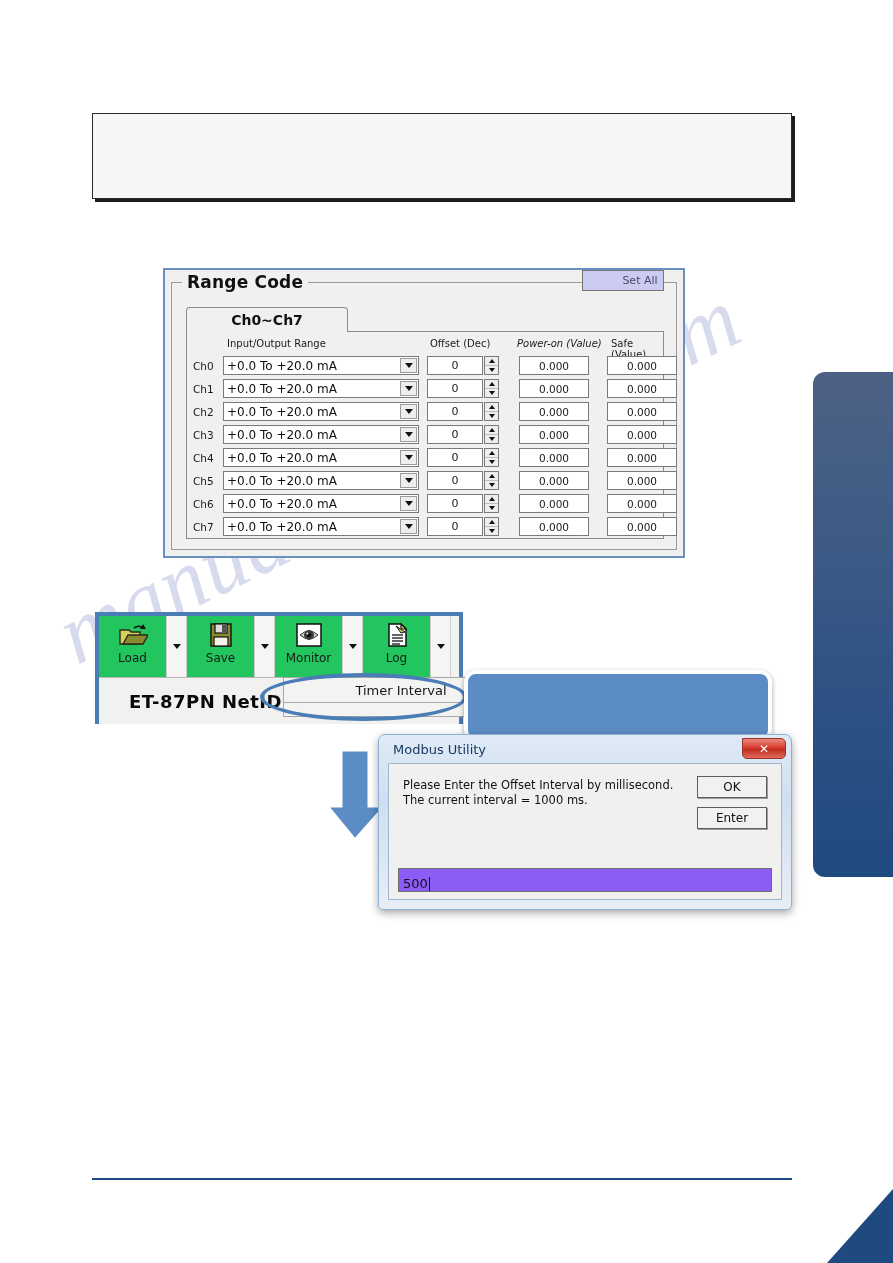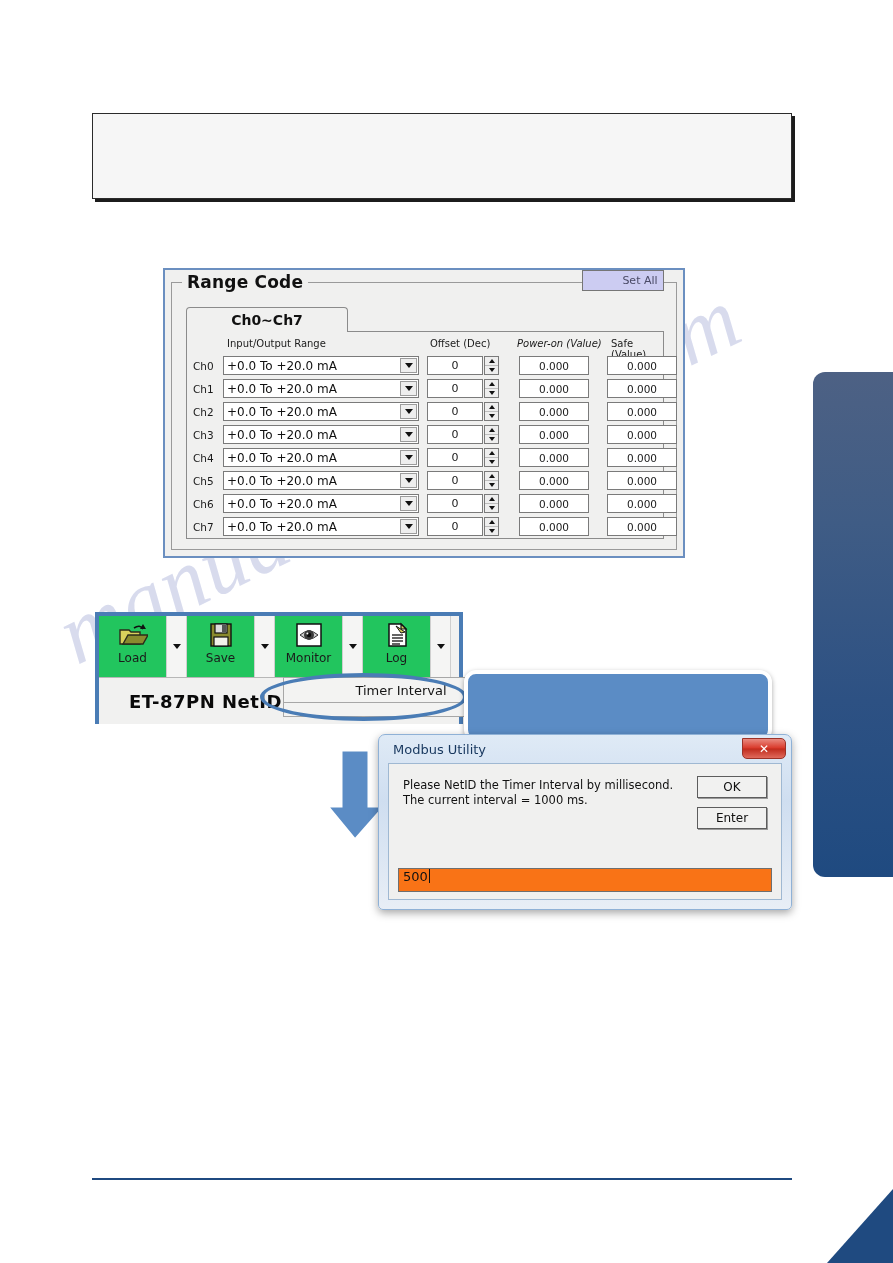--- a/index.html
+++ b/index.html
@@ -403,23 +403,23 @@
     font-family: "DejaVu Sans", sans-serif;
     font-size: 12px;
     color: #111;
   }
   .dlg-ok { top: 12px; box-shadow: 1px 1px 0 #9a9a9a; }
   .dlg-cancel { top: 43px; box-shadow: 1px 1px 0 #9a9a9a; }
   .dlg-input {
     position: absolute;
     left: 9px; bottom: 7px;
     right: 9px; height: 24px;
-    background: #f97316;
+    background: #8b5cf6;
     border: 1px solid #6f6f6f;
-    display: flex; align-items: flex-start;
+    display: flex; align-items: flex-end;
     font-family: "DejaVu Sans", sans-serif;
     font-size: 13px;
     color: #111;
     padding-left: 4px;
   }
   .caret {
     display: inline-block;
     width: 1px; height: 14px;
     background: #111;
     margin-left: 1px;
@@ -696,21 +696,21 @@
 
   <svg class="blue-arrow" viewBox="0 0 68 96">
     <path d="M16 2 L44 2 L44 58 L60 58 L30 92 L2 58 L16 58 Z" fill="#5b8cc5" stroke="#ffffff" stroke-width="3"></path>
   </svg>
 
   <div class="dlg">
     <div class="dlg-title">Modbus Utility</div>
     <div class="dlg-close">✕</div>
     <div class="dlg-body">
       <div class="dlg-msg">
-        <div>Please NetID the Timer Interval by millisecond.</div>
+        <div>Please Enter the Offset Interval by millisecond.</div>
         <div>The current interval = 1000 ms.</div>
       </div>
       <div class="dlg-ok">OK</div>
       <div class="dlg-cancel">Enter</div>
       <div class="dlg-input">
         <span>500</span>
           <span class="caret"></span>
       </div>
     </div>
   </div>

